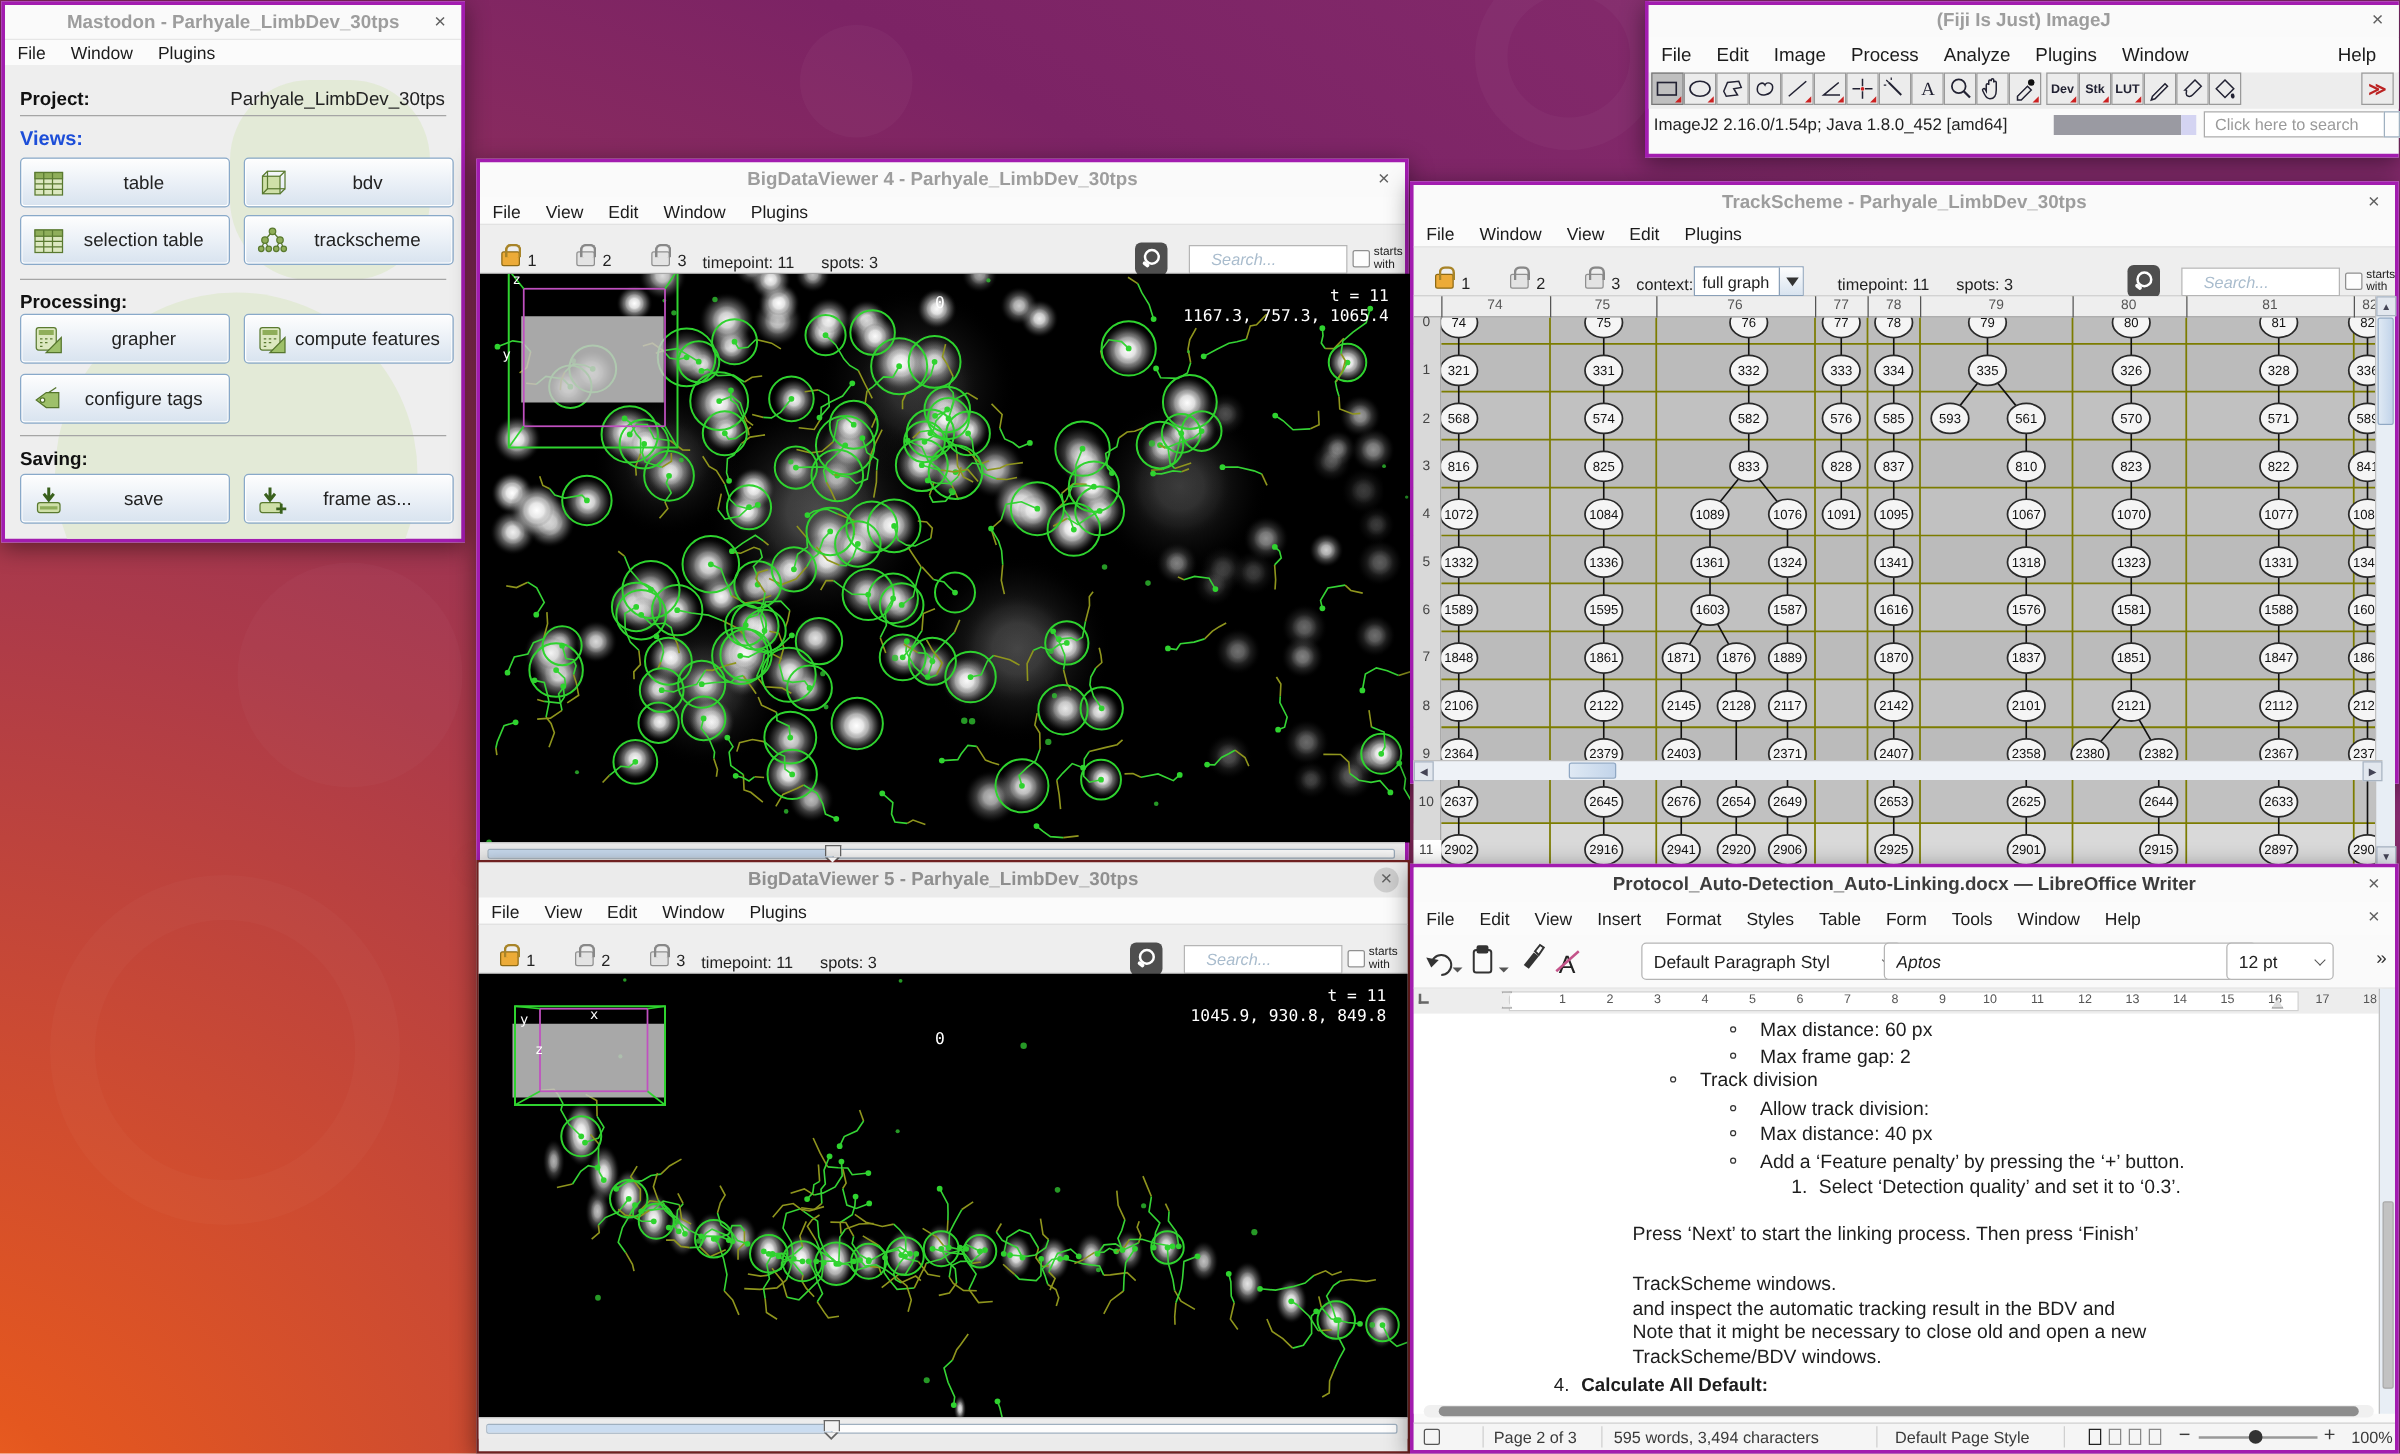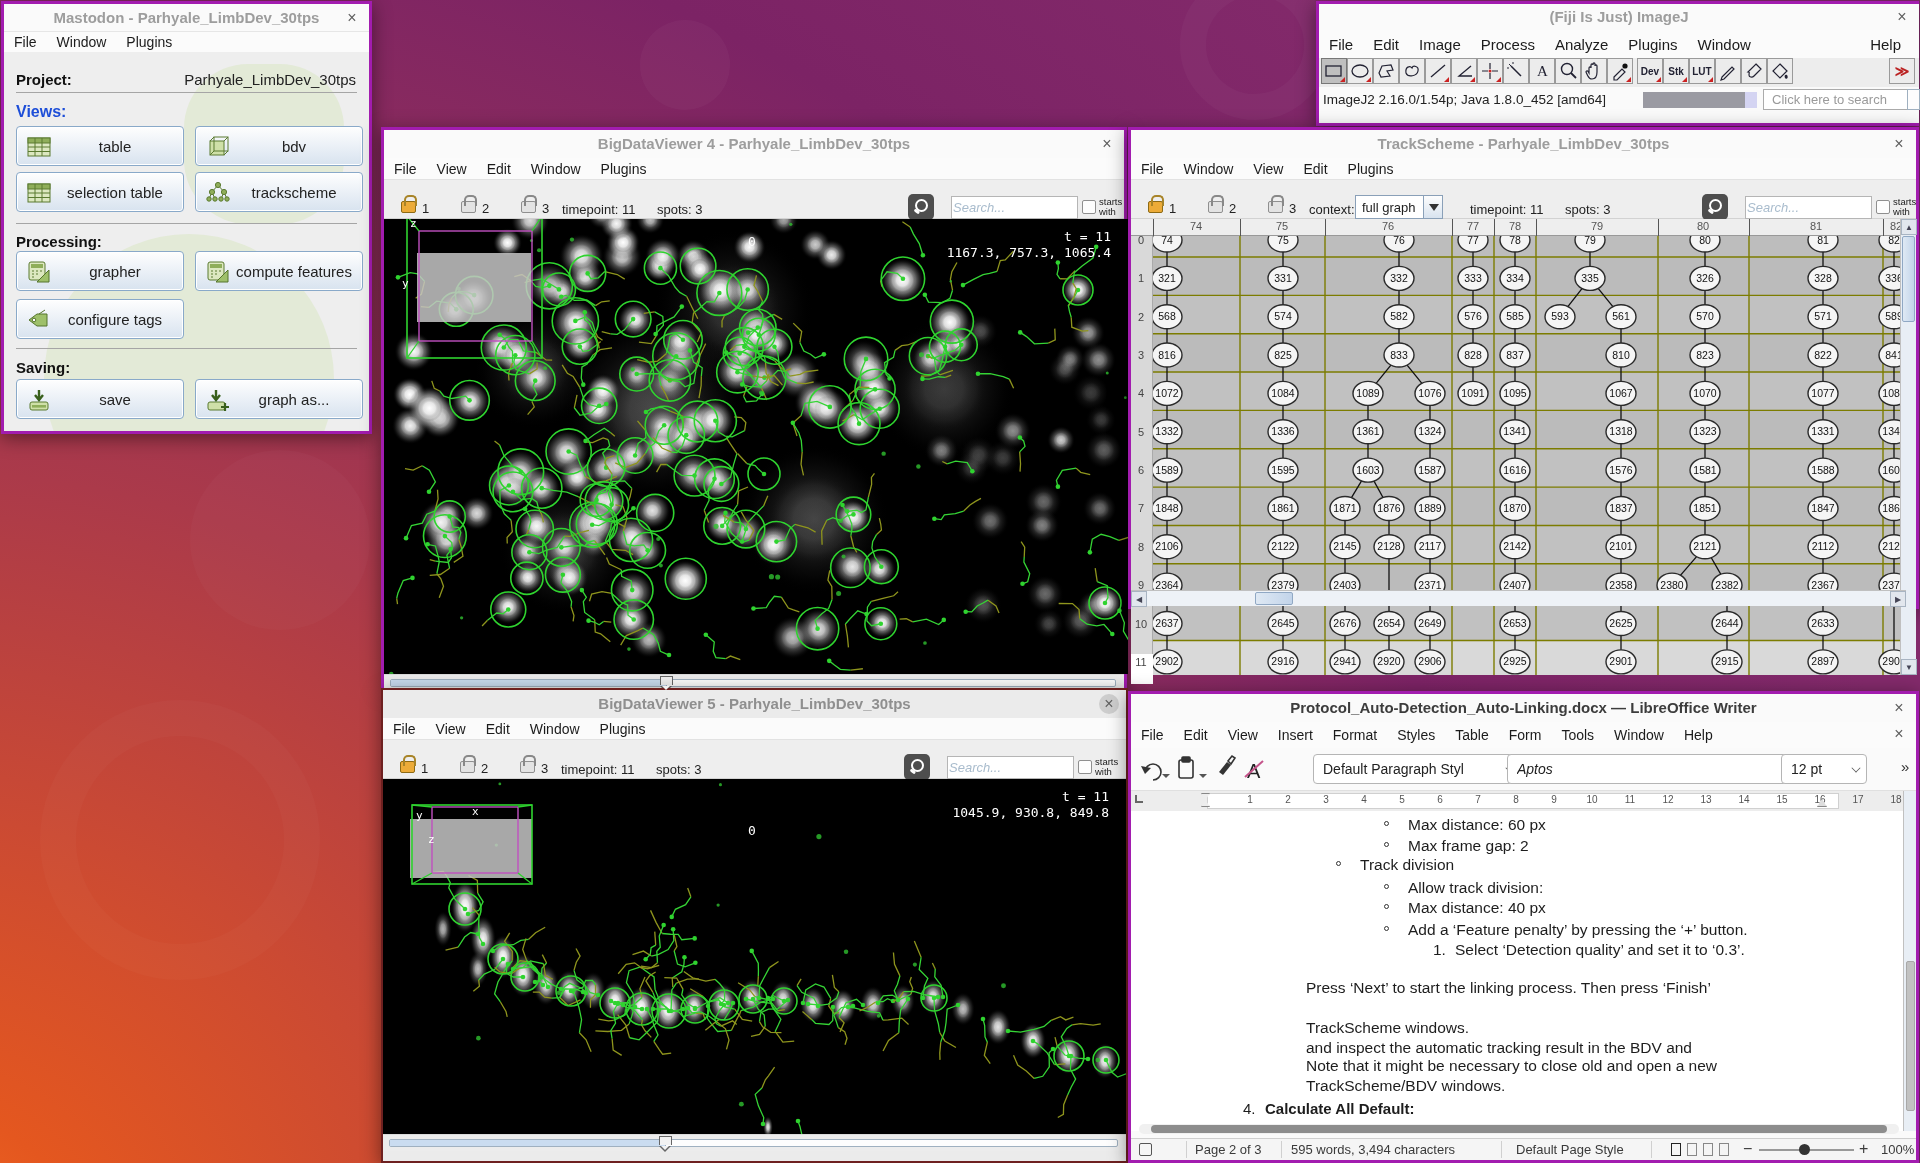--- a/index.html
+++ b/index.html
@@ -16,21 +16,21 @@
 .lock{position:absolute;width:15px;height:12px;border-radius:2px;top:21px}
 .lock:before{content:"";position:absolute;left:2px;top:-7px;width:9px;height:9px;border:2px solid #888;border-bottom:none;border-radius:5px 5px 0 0}
 .lock.gold{background:#ecab38;border:1px solid #8d6a14}
 .lock.gold:before{border-color:#a88428}
 .lock.gray{background:#e3e3e3;border:1px solid #8f8f8f}
 .locknum{position:absolute;top:21px;font-size:13px;color:#222}
 .tstat{position:absolute;top:22px;font-size:13px;color:#222}
 .mag{position:absolute;width:26px;height:26px;background:#4e4e4e;border-radius:5px;top:14px}
 .mag:before{content:"";position:absolute;left:7px;top:5px;width:9px;height:9px;border:2.5px solid #fff;border-radius:50%}
 .mag:after{content:"";position:absolute;left:6px;top:16px;width:6px;height:2.5px;background:#fff;transform:rotate(38deg);border-radius:2px}
-.srch{position:absolute;top:16px;height:23px;background:#fff;border:1px solid #b5b5b5;font-size:13px;font-style:italic;color:#a9bccd;line-height:21px;padding-left:1px}
+.srch{position:absolute;top:16px;height:23px;background:#fff;border:1px solid #b5b5b5;font-size:13px;font-style:italic;color:#a9bccd;line-height:21px;padding-left:17px}
 .cbx{position:absolute;width:14px;height:14px;background:#fdfdfd;border:1px solid #8f8f8f;border-radius:2px;top:20px}
 .sw{position:absolute;font-size:9.5px;line-height:10px;color:#222;top:17px}
 .sliderrow{position:absolute;left:0;right:0;height:17px;background:#ececec;border-top:1px solid #dadada}
 .strack{position:absolute;left:6px;right:8px;top:4px;height:8px;background:#fdfdfd;border:1px solid #9fb0c0;border-radius:2px}
 .sfill{position:absolute;left:0;top:0;bottom:0;background:#cadcf0;border-right:1px solid #9fb0c0}
 .sptr{position:absolute;top:1px;width:13px;height:9px;background:#f2f2f2;border:1px solid #666;border-bottom:none}
 .sptr:after{content:"";position:absolute;left:-1px;top:9px;width:0;height:0;border-left:6.5px solid transparent;border-right:6.5px solid transparent;border-top:6px solid #666}
 .sptr:before{content:"";position:absolute;left:1px;top:9px;width:0;height:0;border-left:4.5px solid transparent;border-right:4.5px solid transparent;border-top:4px solid #f2f2f2;z-index:1}
 .canvaswrap{position:absolute;background:#000;overflow:hidden}
 canvas,svg{display:block}
@@ -40,21 +40,21 @@
 .mbtn{position:absolute;width:168px;height:40px;border:1px solid #89a9c9;border-radius:4px;background:linear-gradient(#fefefe,#e9eff6 55%,#d8e3ef);box-shadow:inset 0 0 0 1px #fff}
 .mbtn .lab{position:absolute;left:30px;right:0;top:11px;text-align:center;font-size:15px;color:#222}
 .mbtn svg{position:absolute;left:8px;top:6px}
 
 #win-imagej{left:1316px;top:1px;width:603px;height:125px;border-right:none}
 .ijcell{position:absolute;top:0;width:26px;height:26px;border:1px solid #9a9a9a;background:#ececec}
 .ijcell.sel{background:#bfbfbf;border-color:#777}
 .ijcell .red{position:absolute;right:1px;bottom:1px;width:0;height:0;border-left:5px solid transparent;border-bottom:5px solid #c22;}
 .ijtxt{position:absolute;font-size:10px;font-weight:bold;color:#223;left:0;right:0;top:7px;text-align:center}
 
-#win-track{left:1128px;top:127px;width:791px;height:482px}
+#win-track{left:1128px;top:145px;width:791px;height:482px}
 #ts-grid{position:absolute;left:0;top:89px;width:775px;height:456px;background:#bdbdbd}
 #ts-head{position:absolute;left:0;top:89px;width:775px;height:17px;background:#eee;border-bottom:1px solid #999}
 #ts-head div{position:absolute;top:1px;font-size:11px;color:#555}
 #ts-rows{position:absolute;left:0;top:106px;width:22px;height:439px;background:#d9d9d9;border-right:1px solid #aaa}
 #ts-rows div{position:absolute;left:0;width:20px;text-align:center;font-size:11px;color:#444}
 .vscroll{position:absolute;background:#e8eef5;border-left:1px solid #c0c0c0}
 .hscroll{position:absolute;background:#eef2f7;border-top:1px solid #c0c0c0}
 .scrbtn{position:absolute;width:16px;height:16px;background:#e2e7ee;border:1px solid #a8b4c2;font-size:8px;color:#445;text-align:center;line-height:15px}
 .thumb{position:absolute;background:linear-gradient(90deg,#dfe9f4,#c2d4ea);border:1px solid #90a8c4;border-radius:2px}
 
@@ -182,21 +182,21 @@
           <rect x="7" y="19" width="14" height="2.6" fill="#8fae5a"></rect>
         </svg>
         <div class="lab">save</div>
       </div>
       <div class="mbtn" style="position: absolute; left: 191px; top: 375px;">
         <svg width="28" height="28">
           <rect x="4" y="16" width="17" height="8" rx="2" fill="#cfe0a8" stroke="#5a7a30"></rect>
           <path d="M12 4 v9 M8 9 l4 5 l4 -5" stroke="#39601c" stroke-width="2.4" fill="none"></path>
           <path d="M21 17 v8 M17 21 h8" stroke="#39601c" stroke-width="2.2"></path>
         </svg>
-        <div class="lab">graph as...</div>
+        <div class="lab">frame as...</div>
       </div>
     </div>
 </div>
 
 <div class="win" id="win-imagej">
   <div class="tbar" style="height:26px">
     <div class="t" style="top:4px">(Fiji Is Just) ImageJ</div>
     <div class="xbtn" style="top:3px">×</div>
   </div>
   <div class="menubar" style="height:28px;font-size:15px" id="ij-menu">

